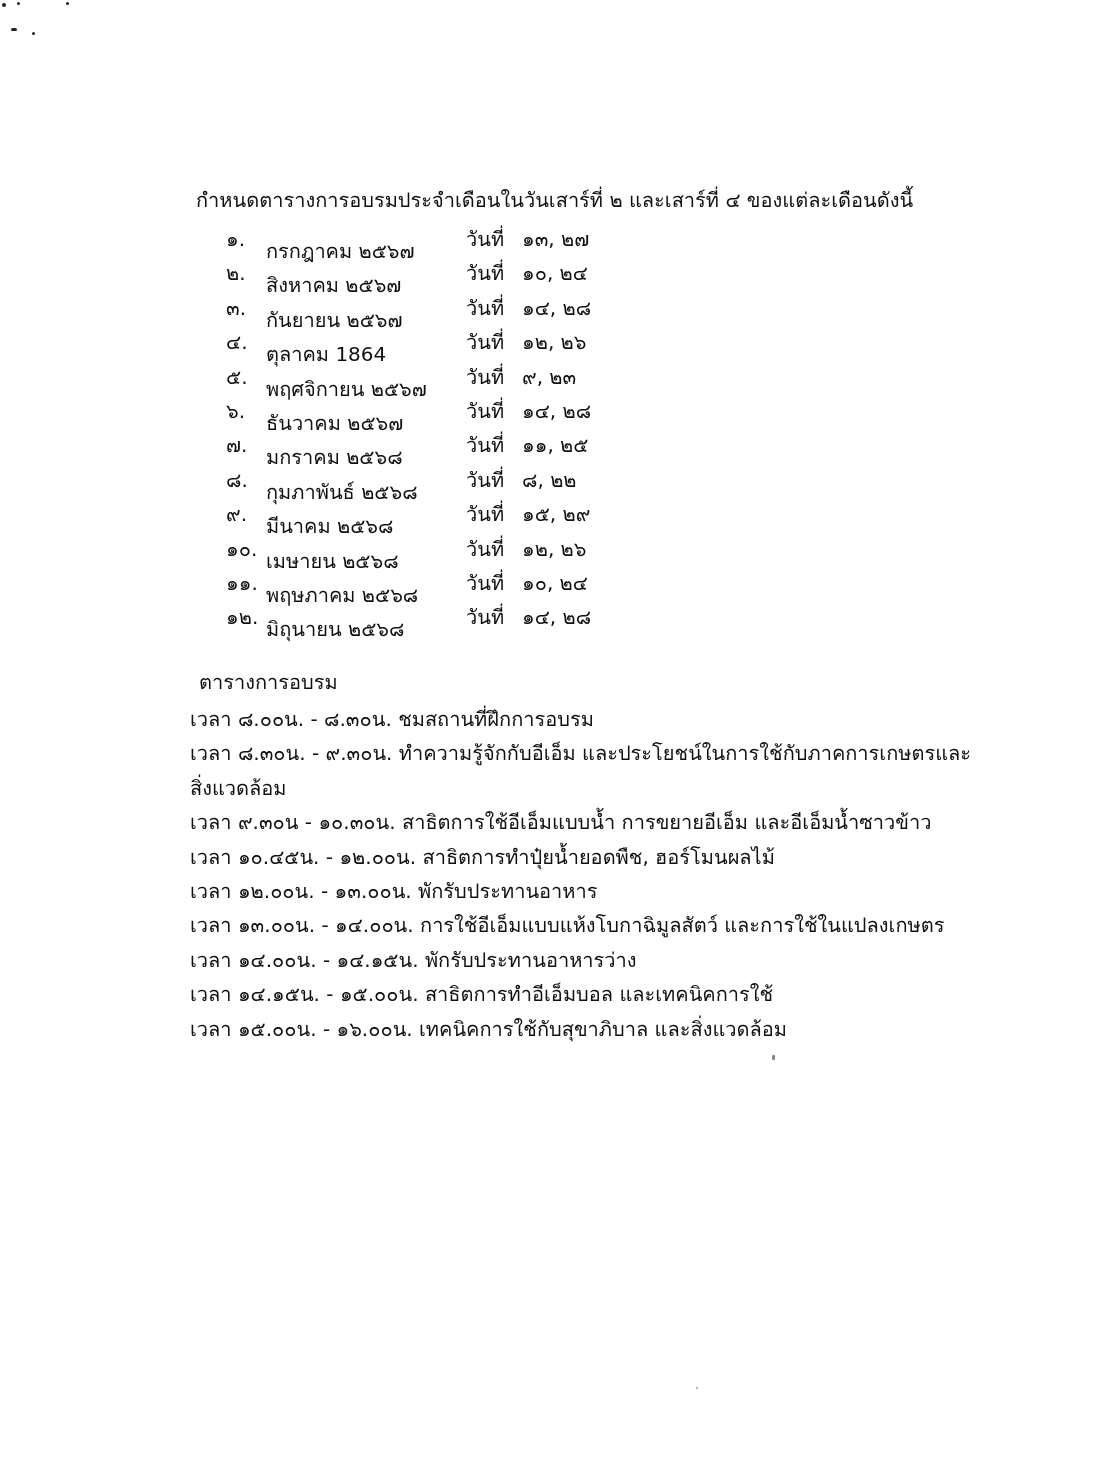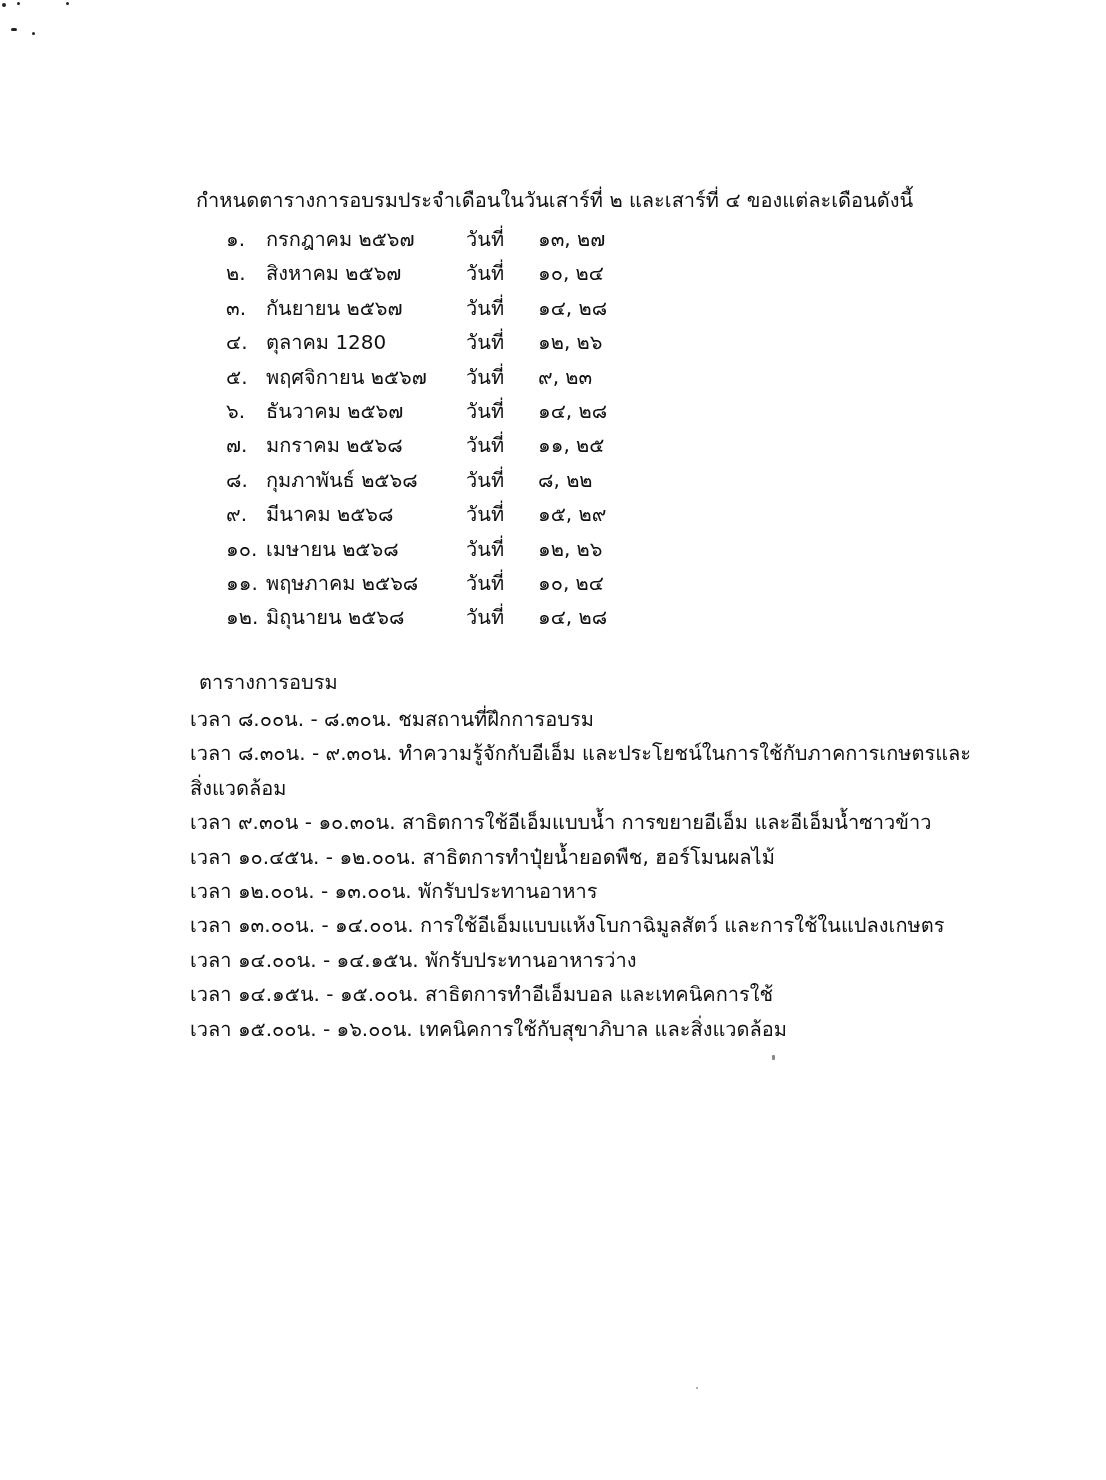--- a/index.html
+++ b/index.html
@@ -13,23 +13,23 @@
     position: absolute; left: 196px; top: 186px;
     font-size: 20px; line-height: 28px; white-space: nowrap;
   }
   .months { position: absolute; left: 226px; top: 222px; }
   .mrow {
     position: relative; height: 34.4px; font-size: 20px; line-height: 34px;
     white-space: nowrap;
   }
   .mrow .num { position: absolute; left: 0; width: 40px; }
   .mrow .num.wide { width: 38px; }
-  .mrow .month { position: absolute; left: 40px; }
+  .mrow .month { position: absolute; left: 40px; margin-top: 12px; }
   .mrow .day-label { position: absolute; left: 240px; }
-  .mrow .days { position: absolute; left: 296px; margin-left: 16px; }
+  .mrow .days { position: absolute; left: 296px; }
   .sched-title {
     position: absolute; left: 199px; top: 667px;
     font-size: 20px; line-height: 30px; white-space: nowrap;
   }
   .sched { position: absolute; left: 190px; top: 702px; width: 760px; }
   .srow {
     font-size: 20px; line-height: 34.4px; white-space: nowrap;
   }
   .srow .cont { display: block; }
 </style>
@@ -58,21 +58,21 @@
     <span class="days">๑๐, ๒๔</span>
   </div>
   <div class="mrow">
     <span class="num">๓.</span>
     <span class="month">กันยายน ๒๕๖๗</span>
     <span class="day-label">วันที่</span>
     <span class="days">๑๔, ๒๘</span>
   </div>
   <div class="mrow">
     <span class="num">๔.</span>
-    <span class="month">ตุลาคม 1280</span>
+    <span class="month">ตุลาคม 1864</span>
     <span class="day-label">วันที่</span>
     <span class="days">๑๒, ๒๖</span>
   </div>
   <div class="mrow">
     <span class="num">๕.</span>
     <span class="month">พฤศจิกายน ๒๕๖๗</span>
     <span class="day-label">วันที่</span>
     <span class="days">๙, ๒๓</span>
   </div>
   <div class="mrow">

